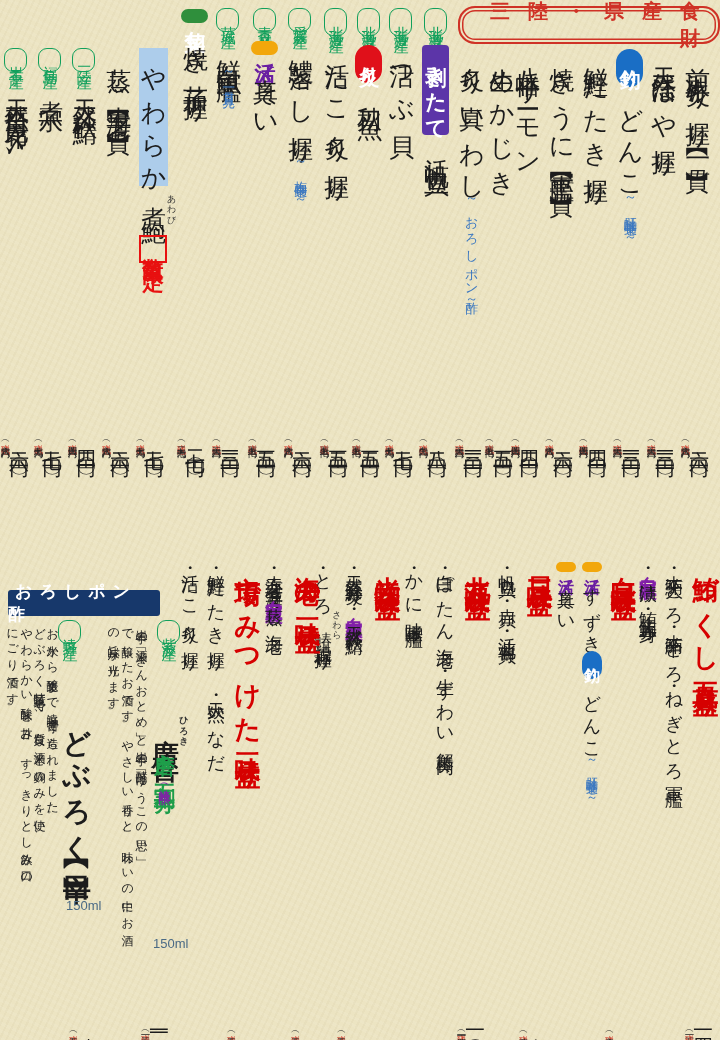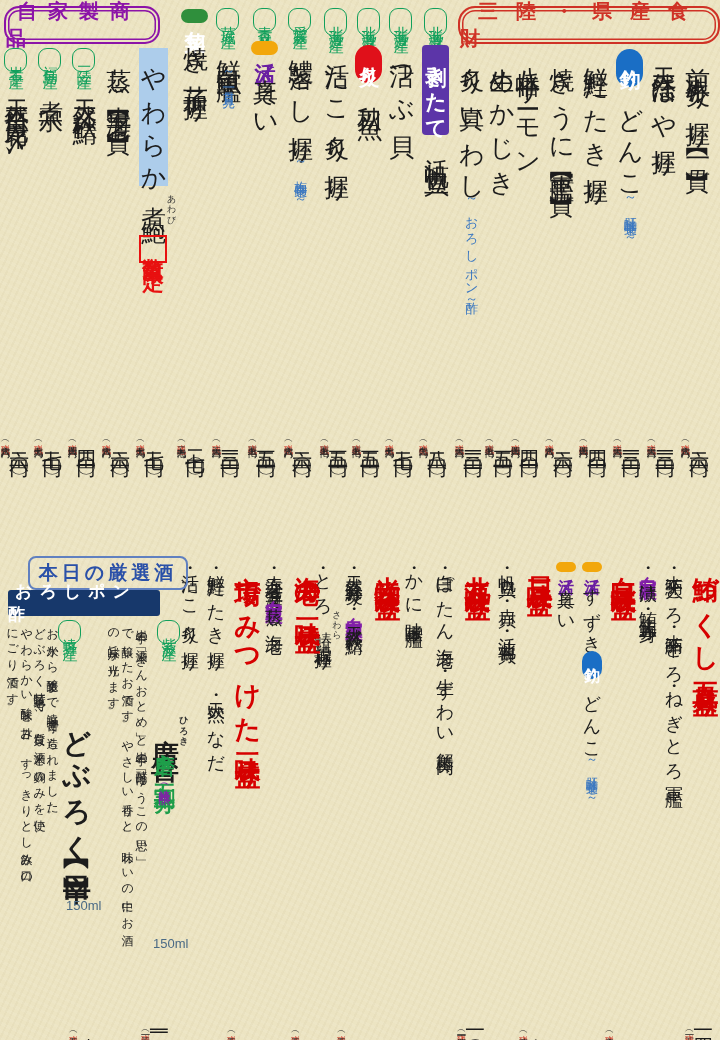--- a/index.html
+++ b/index.html
@@ -26,21 +26,21 @@
   .seg-badge-green{background:#2f8f3c;color:#fff;border-radius:16px;}
   .seg-badge-purple{background:#5c35a8;color:#fff;border-radius:4px;}
   .seg-hl-blue{background:#adcdeb;padding:2px 1px;}
   .seg-box-red{display:inline-block;color:#e81010;border:2px solid #e81010;padding:4px 1px;
     margin-top:16px;font-size:21px;font-weight:bold;letter-spacing:4px;line-height:1.05;}
   .seg-purple{color:#8220a8;font-weight:bold;}
   ruby rt{font-size:9px;color:#333;letter-spacing:0;}
   .hdr{position:absolute;display:flex;align-items:center;justify-content:center;font-weight:bold;}
   .hdr-right{left:458px;top:6px;width:258px;height:34px;font-size:20px;color:#cf3226;
     border:2px solid #cf3226;border-radius:17px;letter-spacing:18px;text-indent:18px;
-    box-shadow:inset 0 0 0 2px #ece4c2, inset 0 0 0 3.5px #cf3226;}
+    box-shadow:inset 0 0 0 2px #ece4c2, inset 0 0 0 3.5px #cf3226;text-align:right;}
   .hdr-left{left:4px;top:6px;width:152px;height:34px;font-size:20px;color:#8c14a8;
     border:2px solid #8c14a8;border-radius:15px;letter-spacing:11px;text-indent:11px;
     box-shadow:inset 0 0 0 2px #ece4c2, inset 0 0 0 3.5px #8c14a8;}
   .price{position:absolute;display:flex;}
   .price-top{top:435px;align-items:flex-start;}
   .price-bottom{bottom:5px;align-items:flex-end;}
   .tax-col{writing-mode:vertical-rl;font-size:9.5px;letter-spacing:1px;line-height:1;color:#222;}
   .price-top .tax-col{margin-top:1px;}
   .tax-label{color:#cf4433;}
   .price .main{writing-mode:vertical-rl;font-size:20px;letter-spacing:3px;line-height:1;}
@@ -57,21 +57,20 @@
   .seg-purple-note{color:#8220a8;font-size:12px;font-weight:normal;letter-spacing:1px;}
   .desc{font-size:12px;letter-spacing:2px;line-height:1.05;color:#222;}
   .ml-label{position:absolute;font-size:13px;color:#4a6a85;font-family:"Liberation Sans","DejaVu Sans",sans-serif;}
 </style>
 </head>
 <body>
 
 <div class="page">
 
   <div class="hdr hdr-right">三陸・県産食財</div>
-  <div class="hdr hdr-left">自家製商品</div>
 
   <div class="col item" style="left:684px;top:48px"><span class="seg-plain">前沢牛炙り握り【一貫】</span></div>
   <div class="col item" style="left:650px;top:48px"><span class="seg-plain">天然活ほや握り</span></div>
   <div class="col item" style="left:616px;top:48px"><span class="seg-badge-blue">釣り</span><span class="seg-plain">どんこ</span><span class="seg-note">～肝味噌乗せ～</span></div>
   <div class="col item" style="left:582px;top:48px"><span class="seg-plain">鮮鰹たたき握り</span></div>
   <div class="col item" style="left:548px;top:48px"><span class="seg-plain">焼きうに軍艦【一貫】</span></div>
   <div class="col item" style="left:514px;top:48px"><span class="seg-plain">八幡平サーモン</span></div>
   <div class="col item" style="left:488px;top:48px"><span class="seg-plain">生めかじき</span></div>
   <div class="col item" style="left:458px;top:48px"><span class="seg-plain">炙り真いわし</span><span class="seg-note">～おろしポン酢～</span></div>
   <div class="col item" style="left:422px;top:8px"><span class="seg-origin">北海道産</span><span class="seg-badge-purple">剥きたて</span><span class="seg-plain">活帆立貝</span></div>
@@ -221,21 +220,20 @@
     </div>
   <div class="price price-bottom" style="left:290px">
       <span class="tax-col"><span>（</span><span class="tax-label">税込</span><span>七二六円</span><span>）</span></span>
       <span class="main">六六〇円</span>
     </div>
   <div class="price price-bottom" style="left:226px">
       <span class="tax-col"><span>（</span><span class="tax-label">税込</span><span>七二六円</span><span>）</span></span>
       <span class="main">六六〇円</span>
     </div>
 
-  <div class="hdr sake-hdr">本日の厳選酒</div>
   <div class="hdr sake-sub">おろしポン酢</div>
 
   <div class="col" style="left:157px;top:620px"><span class="seg-origin">紫波産</span></div>
   <div class="col sake-name" style="left:150px;top:710px"><ruby class="seg-ruby">廣喜<rt>ひろき</rt></ruby><span class="seg-green">磨き五割五分</span><span class="seg-purple-note">（純米吟醸）</span></div>
   <div class="ml-label" style="left:153px;top:936px">150ml</div>
   <div class="price price-bottom" style="left:140px">
       <span class="tax-col"><span>（</span><span class="tax-label">税込</span><span>一二六五円</span><span>）</span></span>
       <span class="main">一一五〇円</span>
     </div>
   <div class="col desc" style="left:135px;top:620px">岩手の酒米「ぎんおとめ」と岩手の酵母「ゆうこの思い」</div>

